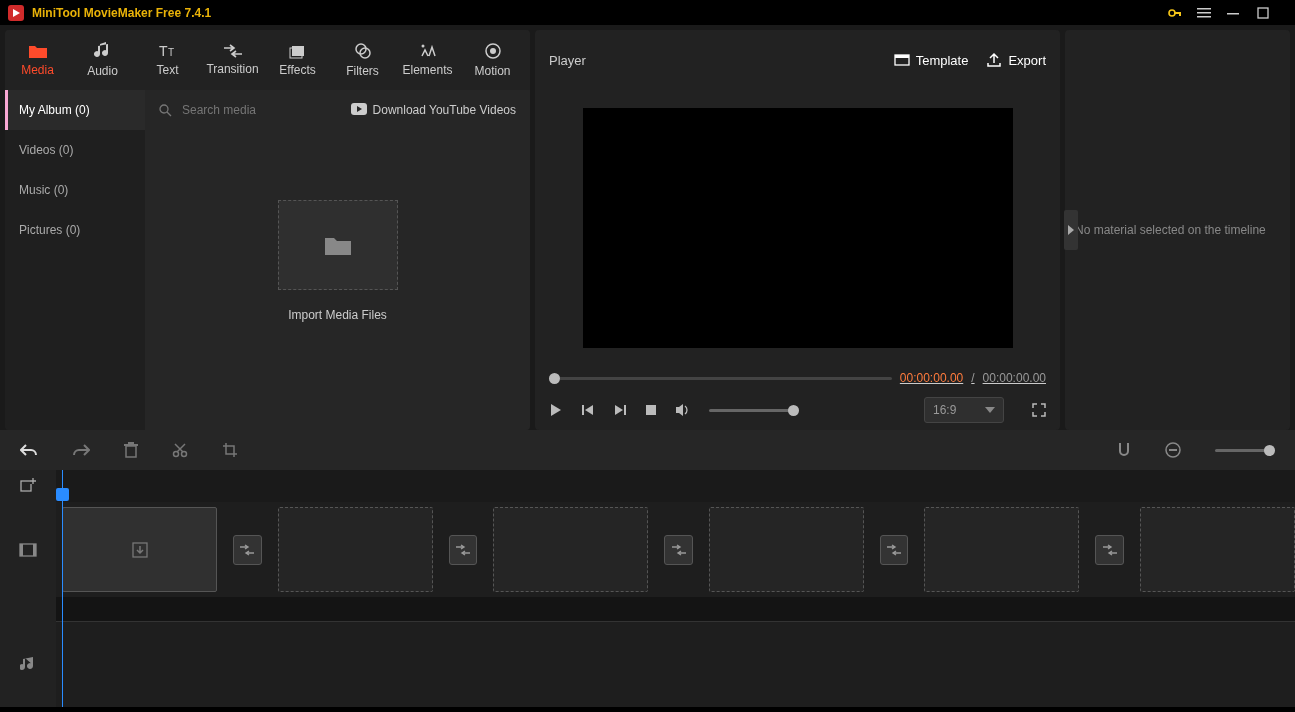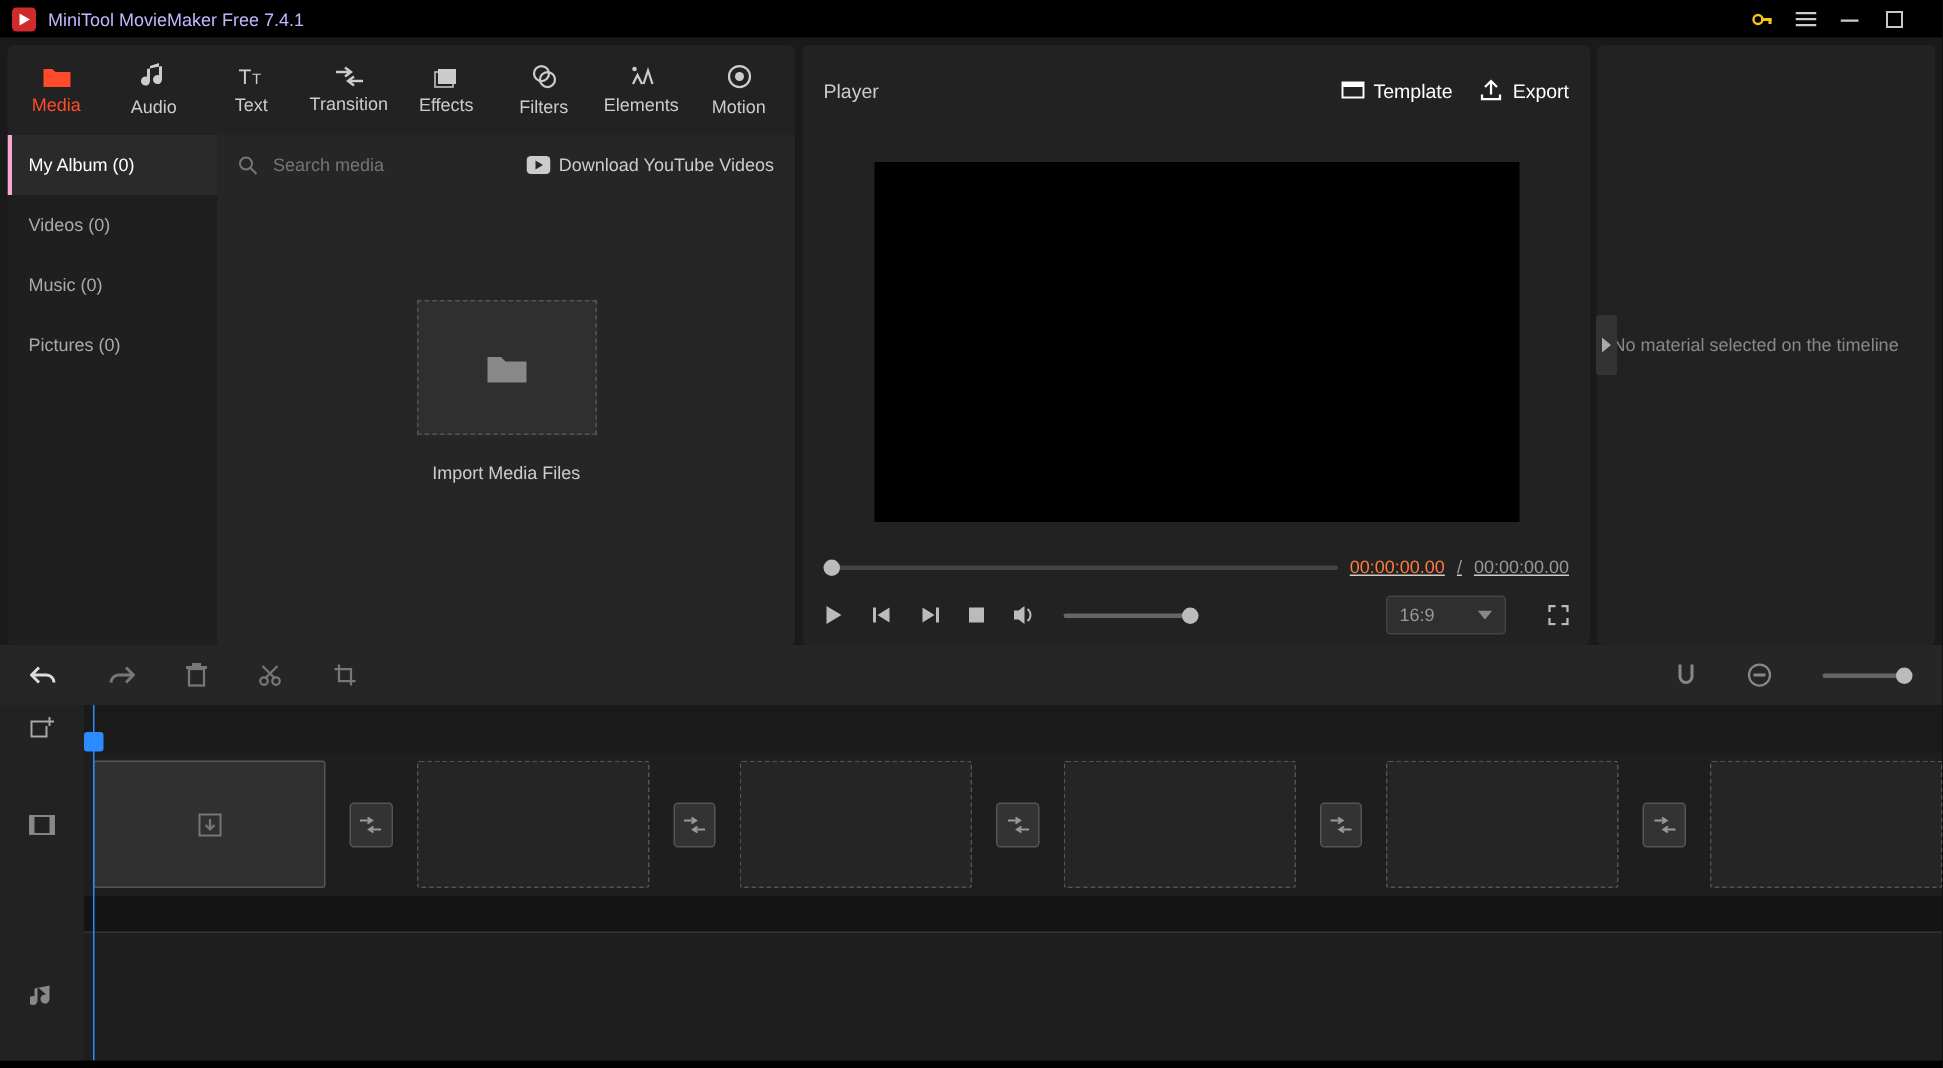--- a/index.html
+++ b/index.html
@@ -1,21 +1,21 @@
 <!DOCTYPE html>
 <html><head>
 <meta charset="utf-8">
 <style>
 * { box-sizing: border-box; margin: 0; padding: 0; font-family: "Segoe UI", Arial, sans-serif; }
 body { background: #000; color: #ccc; width: 1295px; height: 712px; overflow: hidden; font-size: 13px; }
 
 
 .titlebar { height: 25px; background: #000; display: flex; align-items: center; padding: 0 8px; }
 .titlebar .logo { width: 16px; height: 16px; background: #d02b2b; border-radius: 3px; margin-right: 8px; display:flex; align-items:center; justify-content:center; color:#fff; font-size:10px; font-weight:bold;}
-.titlebar .title { color: #c4b5fd; font-weight: normal; font-size: 12px; }
+.titlebar .title { color: #eab308; font-weight: bold; font-size: 12px; }
 .titlebar .spacer { flex: 1; }
 .titlebar .tb-icon { width: 30px; text-align: center; color: #ccc; cursor: pointer; font-size: 14px; }
 .key-icon { color: #f5c518; }
 
 
 .main { display: flex; height: 405px; background: #1a1a1a; padding: 5px 5px 0 5px; gap:5px;}
 .panel-left { width: 525px; background: #222; border-radius:4px; overflow:hidden; display:flex; flex-direction:column;}
 .panel-mid { width: 525px; background: #222; border-radius:4px; display:flex; flex-direction:column;}
 .panel-right { flex:1; background: #222; border-radius:4px; display:flex; align-items:center; position:relative;}
 
@@ -26,21 +26,21 @@
 .tab .ti { font-size:18px; }
 
 
 .left-body { display:flex; flex:1; }
 .sidebar { width: 140px; background:#1f1f1f; }
 .sidebar .item { height:40px; display:flex; align-items:center; padding:0 14px; color:#aaa; font-size:12px; cursor:pointer;}
 .sidebar .item.active { background:#2a2a2a; border-left:3px solid #f9a8d4; color:#fff; padding-left:11px;}
 .media-area { flex:1; background:#262626; display:flex; flex-direction:column;}
 .media-top { height:40px; display:flex; align-items:center; padding:0 14px; gap:10px; color:#777;}
 .search-input { background:transparent; border:none; color:#ccc; outline:none; font-size:12px; flex:1;}
-.media-top .ytlink { color:#ccc; font-size:12px; cursor:pointer; display:flex; align-items:center; gap:6px;}
+.media-top .ytlink { color:#ccc; font-size:12px; cursor:pointer; display:flex; gap:6px;}
 .media-center { flex:1; display:flex; flex-direction:column; align-items:center; justify-content:flex-start; padding-top:70px;}
 .import-box { width:120px; height:90px; border:1px dashed #555; background:#2f2f2f; display:flex; align-items:center; justify-content:center; cursor:pointer;}
 .import-label { margin-top:18px; color:#ccc; font-size:12px;}
 
 
 .player-head { height:60px; display:flex; align-items:center; padding:0 14px; color:#ccc;}
 .player-head .ph-title { font-size:13px; }
 .player-head .spacer { flex:1; }
 .ph-btn { display:flex; align-items:center; gap:6px; color:#fff; cursor:pointer; margin-left:18px; font-size:13px;}
 .player-screen { flex:1; display:flex; align-items:center; justify-content:center; }

